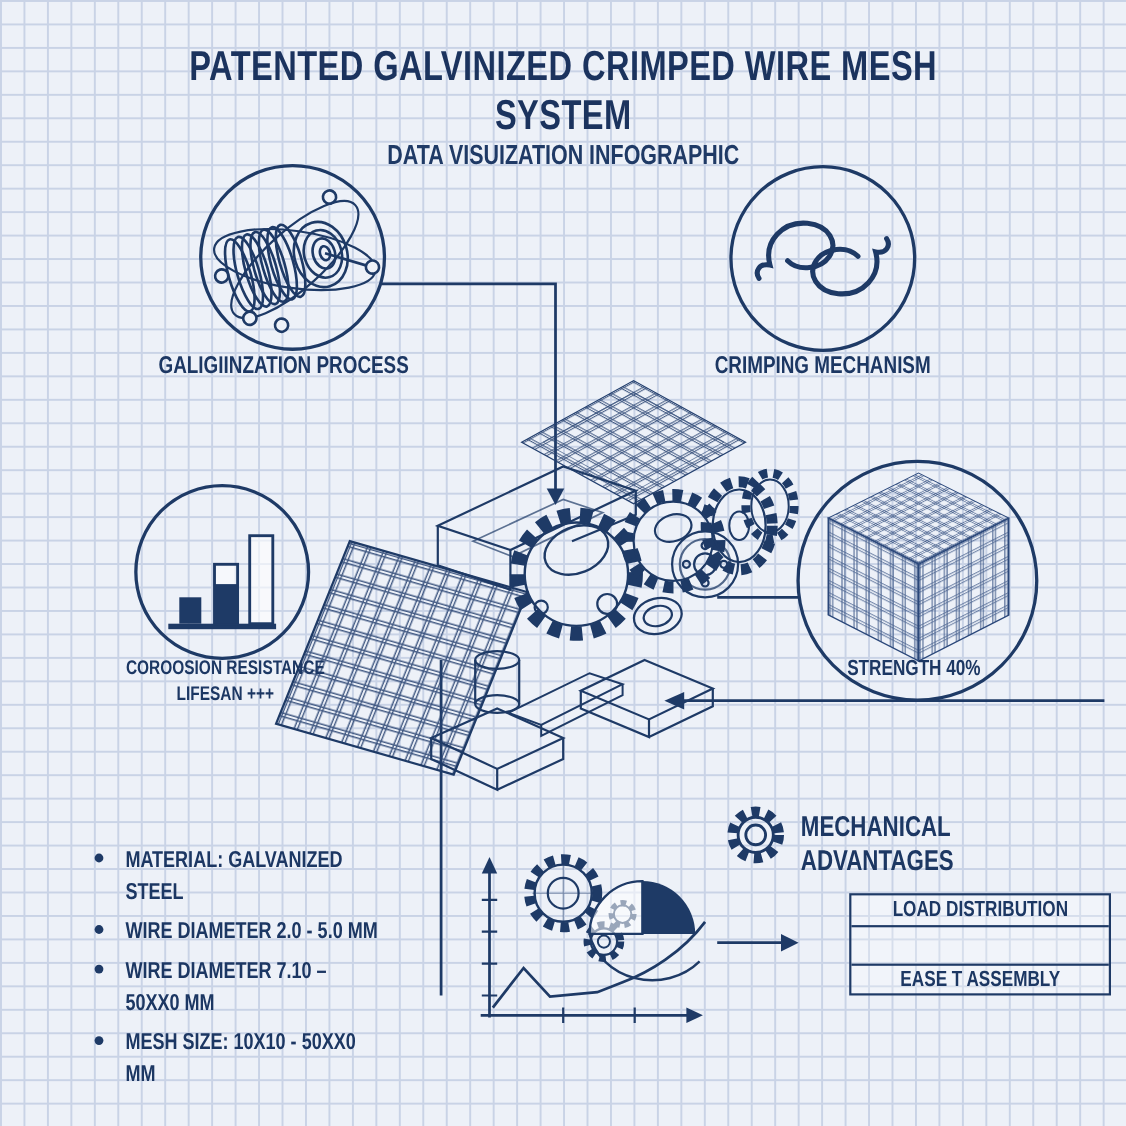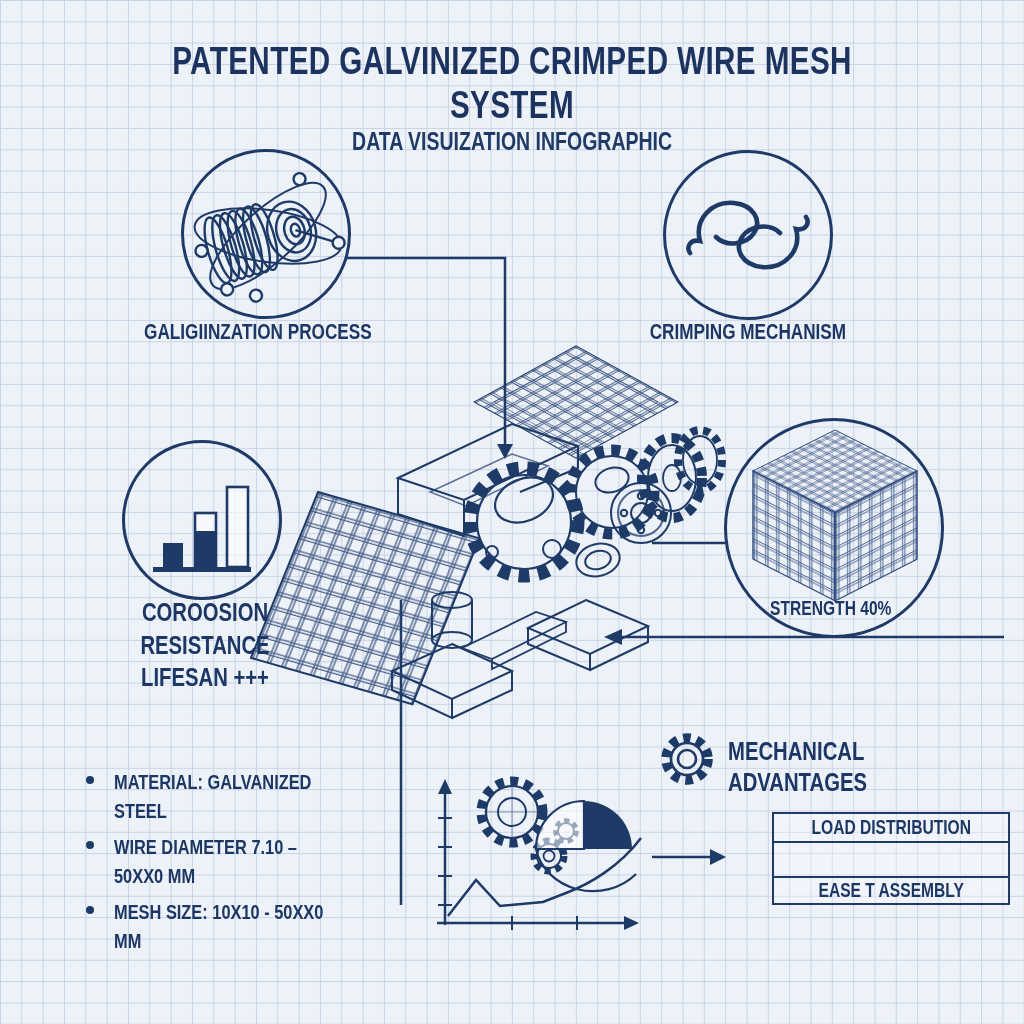--- a/index.html
+++ b/index.html
@@ -214,35 +214,39 @@
     <svg width="154" height="154" viewBox="0 0 154 154">
       <g stroke="#1e3a66" fill="none" stroke-width="2.6">
         <rect x="28" y="124" width="98" height="5" fill="#1e3a66" stroke="none"></rect>
         <rect x="38" y="100" width="20" height="24" fill="#1e3a66" stroke="none"></rect>
         <rect x="70" y="70" width="21" height="54" fill="rgba(255,255,255,0.5)"></rect>
         <rect x="70" y="88" width="21" height="36" fill="#1e3a66" stroke="none"></rect>
         <rect x="102" y="44" width="21" height="80" fill="rgba(255,255,255,0.6)"></rect>
       </g>
     </svg>
   </div>
-  <div class="abs node-label" style="left:50px;top:596px;width:310px;font-size:26px;">
+  <div class="abs node-label" style="left:50px;top:596px;width:310px;font-size:18px;">
     <span class="c cc">COROOSION RESISTANCE</span><br>
     <span class="c cc">LIFESAN +++</span>
   </div>
 
   <div class="node-circle" style="left:724px;top:418px;width:214px;height:214px;"></div>
   <div class="abs node-label" style="left:724px;top:596px;width:214px;font-size:20px;">
     <span class="c cc">STRENGTH 40%</span>
   </div>
 
   <div class="abs" style="left:45px;top:740px;">
     <ul class="spec-list" style="margin-top:28px;margin-left:33px;">
       <li>
           <span class="dot"></span>
           <span class="c cl spec-text">MATERIAL: GALVANIZED STEEL</span>
+        </li>
+      <li>
+          <span class="dot"></span>
+          <span class="c cl spec-text">WIRE DIAMETER 2.0 - 5.0 MM</span>
         </li>
       <li>
           <span class="dot"></span>
           <span class="c cl spec-text">WIRE DIAMETER 7.10 – 50XX0 MM</span>
         </li>
       <li>
           <span class="dot"></span>
           <span class="c cl spec-text">MESH SIZE: 10X10 - 50XX0 MM</span>
         </li>
 

